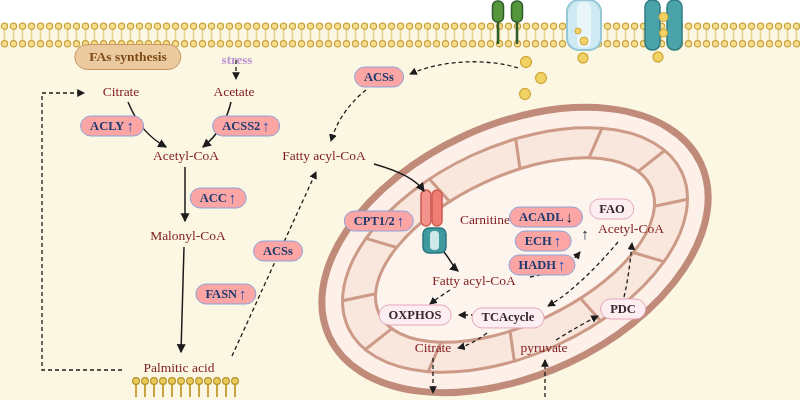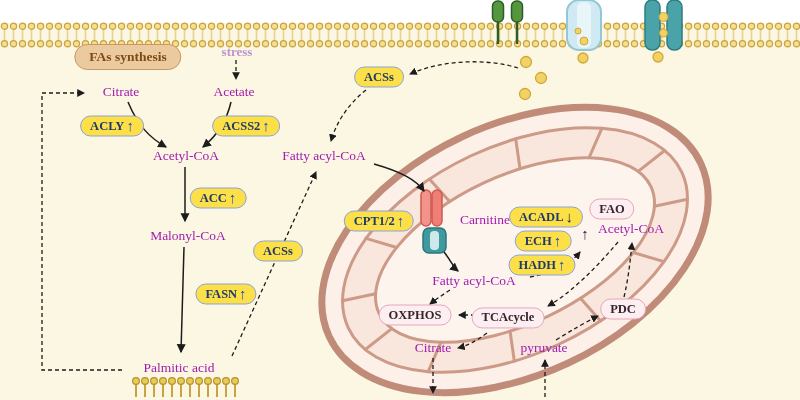--- a/index.html
+++ b/index.html
@@ -1,34 +1,34 @@
 <!DOCTYPE html>
 <html><head>
 <meta charset="utf-8">
 <style>
   html,body{margin:0;padding:0;background:#fff;}
   .canvas{position:relative;width:800px;height:400px;background:#fbf7e2;overflow:hidden;
           font-family:Liberation Serif, serif;}
   .layer{position:absolute;left:0;top:0;}
   .lbl{position:absolute;transform:translate(-50%,-50%);font-size:13.5px;font-weight:500;
-       color:#a21caf;white-space:nowrap;z-index:5;}
+       color:#7f1d1d;white-space:nowrap;z-index:5;}
   .pill{position:absolute;transform:translate(-50%,-50%);display:flex;align-items:center;gap:2px;
         padding:2px 9px;border-radius:13px;font-size:12.5px;font-weight:700;white-space:nowrap;z-index:6;}
-  .pill.blue{background:#fde047;border:1.6px solid #8ba3d8;color:#1d3a6e;justify-content:center;}
+  .pill.blue{background:#fca5a5;border:1.6px solid #8ba3d8;color:#1d3a6e;justify-content:center;}
   .pill.pink{background:#fdeef2;border:1.6px solid #e3a8bb;color:#35262e;font-weight:600;justify-content:flex-end;}
   .pill.stack{flex-direction:row;gap:0;line-height:1.05;padding:3px 9px;border-radius:15px;}
   .up{color:#2b4fae;font-weight:700;font-size:15px;line-height:1;}
   .down{color:#17203a;font-weight:700;font-size:15px;line-height:1;}
   .glyph{position:absolute;transform:translate(-50%,-50%);font-size:15px;font-weight:700;
          color:#17203a;z-index:6;}
   .badge{position:absolute;transform:translate(-50%,-50%);background:#ecca9f;border:1.5px solid #c9975f;
          color:#7d4b17;font-size:13.5px;font-weight:700;padding:4px 14px;border-radius:16px;
          white-space:nowrap;z-index:7;}
   .stress{position:absolute;transform:translate(-50%,-50%);color:#bd93d4;font-size:13px;
-          font-weight:600;z-index:5;}
+          font-weight:600;z-index:5;margin-top:8px;}
 </style>
 </head>
 <body>
 
 <div class="canvas">
 
   <svg class="layer" width="800" height="400" viewBox="0 0 800 400">
     <defs>
       <marker id="ah" markerWidth="8" markerHeight="8" refX="5.2" refY="3" orient="auto">
         <path d="M0,0 L6,3 L0,6 z" fill="#1c1c1c"></path>

